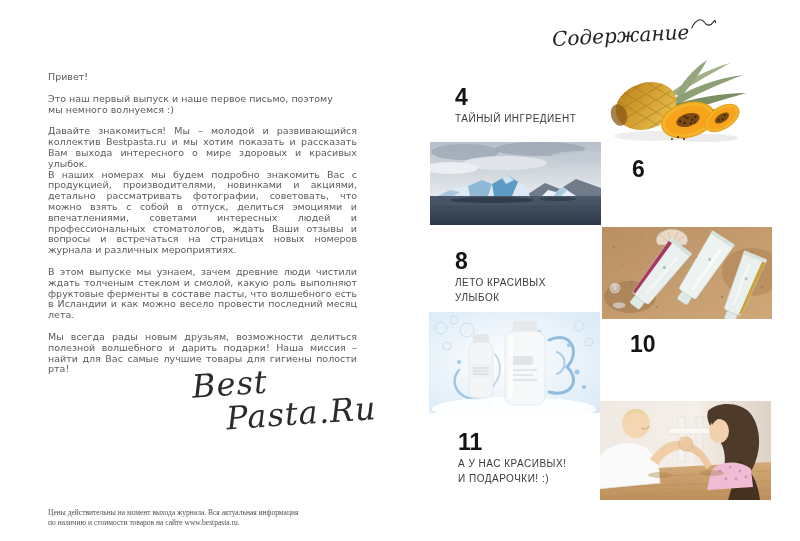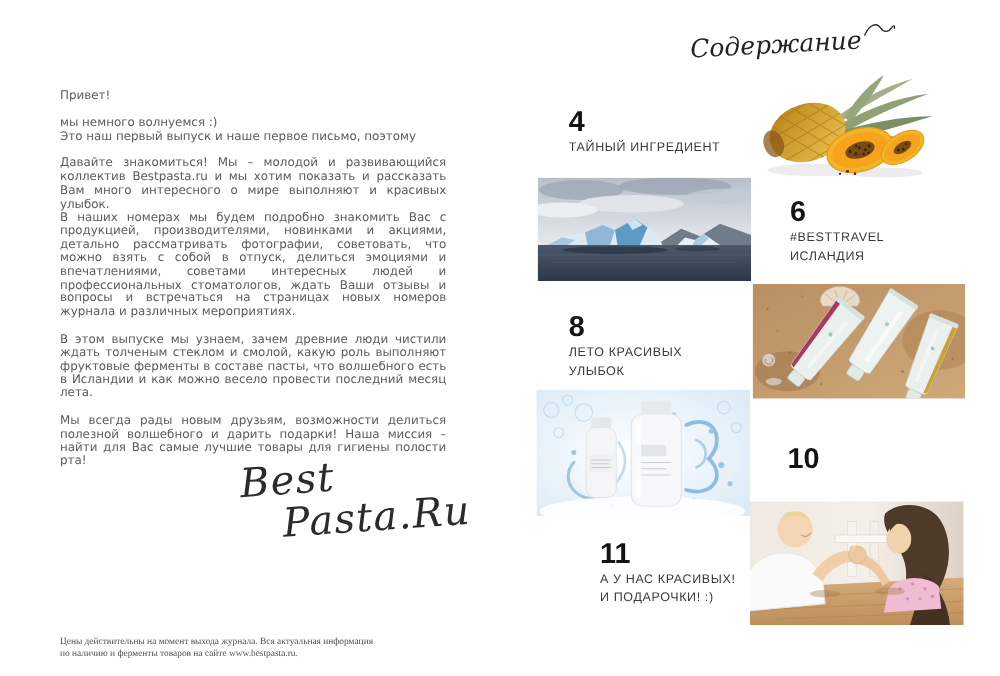--- a/index.html
+++ b/index.html
@@ -33,77 +33,73 @@
 
   .toc-entry { position:absolute; }
   .toc-num   { font-family:"Liberation Sans", sans-serif; font-weight:700;
                font-size:23px; line-height:24px; color:#141414; }
   .toc-label { margin-top:2px; font-family:"Liberation Sans", sans-serif;
                font-size:10px; line-height:15px; letter-spacing:0.5px; color:#3a3a3a; }
 
   .e4  { left:455px; top:85px;  }
   .e6  { left:632px; top:157px; }
   .e8  { left:455px; top:249px; }
-  .e10 { left:630px; top:354px; }
-  .e11 { left:480px; top:430px; }
+  .e10 { left:630px; top:332px; }
+  .e11 { left:458px; top:430px; }
 
   
   .photo { position:absolute; overflow:hidden; }
   .ph-fruit   { left:606px; top:58px;  width:142px; height:86px;  }
   .ph-iceberg { left:430px; top:142px; width:171px; height:83px;  }
   .ph-tubes   { left:602px; top:227px; width:170px; height:92px;  }
   .ph-splash  { left:429px; top:312px; width:171px; height:101px; }
   .ph-kids    { left:600px; top:401px; width:171px; height:99px;  }
   .photo svg { display:block; width:100%; height:100%; }
 </style>
 </head>
 <body>
 
 <div class="spread">
 
   <section class="letter">
     <p class="blk">Привет!</p>
     <div class="blk">
+      <p>Это наш первый выпуск и наше первое письмо, поэтому</p>
       <p>мы немного волнуемся :)</p>
-      <p>Это наш первый выпуск и наше первое письмо, поэтому</p>
     </div>
-    <p class="just">Давайте знакомиться! Мы – молодой и развивающийся коллектив Bestpasta.ru и мы хотим показать и рассказать Вам много интересного о мире выполняют и красивых улыбок.</p>
+    <p class="just">Давайте знакомиться! Мы – молодой и развивающийся коллектив Bestpasta.ru и мы хотим показать и рассказать Вам выхода интересного о мире здоровых и красивых улыбок.</p>
     <p class="just blk">В наших номерах мы будем подробно знакомить Вас с продукцией, производителями, новинками и акциями, детально рассматривать фотографии, советовать, что можно взять с собой в отпуск, делиться эмоциями и впечатлениями, советами интересных людей и профессиональных стоматологов, ждать Ваши отзывы и вопросы и встречаться на страницах новых номеров журнала и различных мероприятиях.</p>
     <p class="just blk">В этом выпуске мы узнаем, зачем древние люди чистили ждать толченым стеклом и смолой, какую роль выполняют фруктовые ферменты в составе пасты, что волшебного есть в Исландии и как можно весело провести последний месяц лета.</p>
     <p class="just blk">Мы всегда рады новым друзьям, возможности делиться полезной волшебного и дарить подарки! Наша миссия – найти для Вас самые лучшие товары для гигиены полости рта!</p>
   </section>
 
   <div class="signature">
     <div class="sig1">Best</div>
     <div class="sig2">Pasta.Ru</div>
   </div>
 
   <div class="legal">
     <div>Цены действительны на момент выхода журнала. Вся актуальная информация</div>
-    <div>по наличию и ферменты товаров на сайте www.bestpasta.ru.</div>
+    <div>по наличию и стоимости товаров на сайте www.bestpasta.ru.</div>
     <div class="copyright">©2016 ООО «Красивая улыбка»</div>
   </div>
 
   <div class="toc-title">
     <span>Содержание</span><svg width="26" height="14" viewBox="0 0 26 14">
         <path d="M1 11 C 5 3 11 1 14 6 C 16 10 20 10 23 6 C 24.5 4 25.5 5 25 7" stroke="#2a2a2a" stroke-width="1.1" fill="none" stroke-linecap="round"></path>
       </svg>
   </div>
 
   <div class="toc-entry e4">
     <div class="toc-num">4</div>
     <div class="toc-label">ТАЙНЫЙ ИНГРЕДИЕНТ</div>
   </div>
 
   <div class="toc-entry e6">
     <div class="toc-num">6</div>
-    <div class="toc-label">
-      <div>#BESTTRAVEL</div>
-      <div>ИСЛАНДИЯ</div>
-    </div>
   </div>
 
   <div class="toc-entry e8">
     <div class="toc-num">8</div>
     <div class="toc-label">
       <div>ЛЕТО КРАСИВЫХ</div>
       <div>УЛЫБОК</div>
     </div>
   </div>
 

